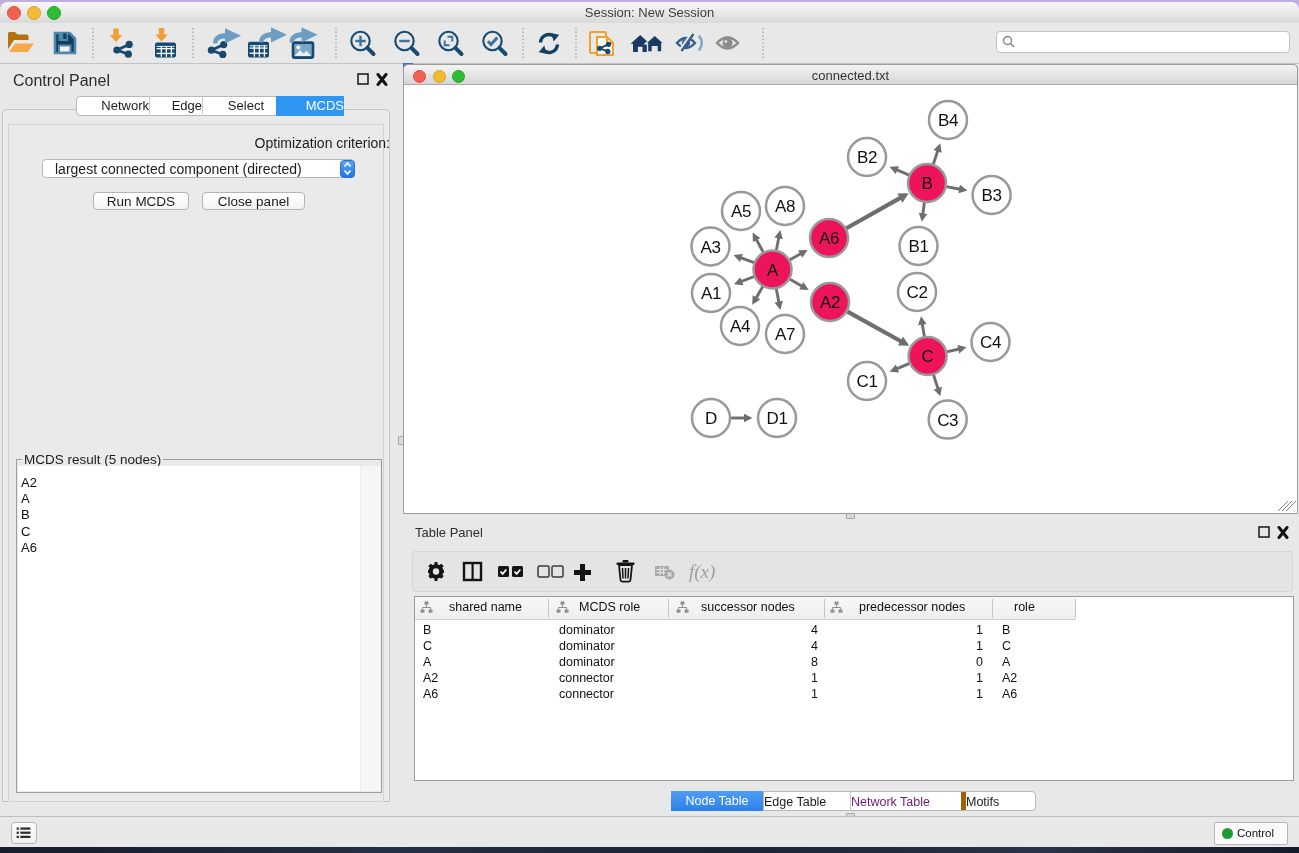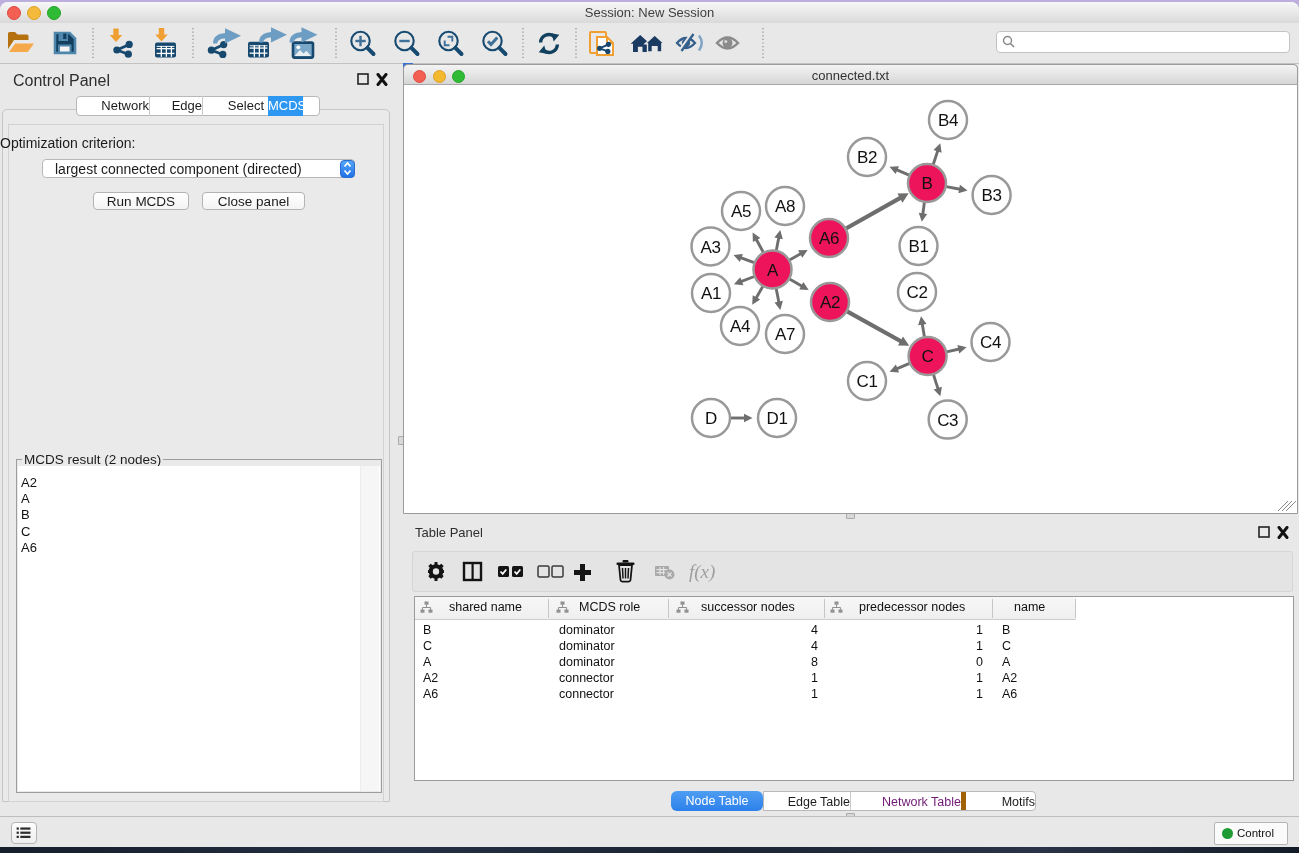--- a/index.html
+++ b/index.html
@@ -139,42 +139,42 @@
 </svg>
 
 <div class="abs" style="left:2px;top:109px;width:388px;height:693px;background:#eaeaea;
  border:1px solid #c6c6c6;border-radius:5px 5px 0 0;box-sizing:border-box"></div>
 
 <div class="abs" style="left:76px;top:96px;width:244px;height:20px;background:#fff;border:1px solid #b8b8b8;border-radius:4px;box-sizing:border-box"></div>
 <div class="abs" style="left:76px;top:96px;height:20px;display:flex;font-size:13px;color:#1c1c1c;line-height:20px;text-align:right">
 <div style="width:73px;border-right:1px solid #c9c9c9">Network</div>
 <div style="width:52px;border-right:1px solid #c9c9c9">Edge</div>
 <div style="width:61px">Select</div>
-<div style="width:35px;background:#2e97f2;color:#fff;border-radius:0;margin-left:4px">MCDS</div>
+<div style="width:68px;background:#2e97f2;color:#fff;border-radius:0;margin-left:12px">MCDS</div>
 </div>
 
 <div class="abs" style="left:8px;top:124px;width:376px;height:678px;background:#eaeaea;border:1px solid #d2d2d2;box-sizing:border-box"></div>
-<div class="abs" style="left:0;top:135px;width:390px;text-align:left;font-size:14px;color:#1c1c1c">Optimization criterion:</div>
+<div class="abs" style="left:0;top:135px;width:390px;text-align:right;font-size:14px;color:#1c1c1c">Optimization criterion:</div>
 
 <div class="abs" style="left:42px;top:159px;width:313px;height:19px;background:#fff;border:1px solid #b8b8b8;border-radius:4px;box-sizing:border-box"></div>
 <div class="abs" style="left:55px;top:161px;font-size:14px;color:#1c1c1c">largest connected component (directed)</div>
 <div class="abs" style="left:340px;top:159.5px;width:15px;height:18px;border-radius:4px;
  background:linear-gradient(180deg,#55a6f8,#2171ea);border:0.5px solid #2b6cd0;box-sizing:border-box"></div>
 <svg class="abs" style="left:340px;top:160px" width="15" height="17" viewBox="0 0 15 17">
 <path d="M4.5 6.5 L7.5 3 L10.5 6.5" fill="none" stroke="#fff" stroke-width="1.7"></path>
 <path d="M4.5 10.5 L7.5 14 L10.5 10.5" fill="none" stroke="#fff" stroke-width="1.7"></path>
 </svg>
 
 <div class="abs" style="left:93px;top:192px;width:96px;height:18px;background:linear-gradient(#fff,#f4f4f4);border:1px solid #b4b4b4;border-radius:4px;box-sizing:border-box;
  text-align:center;font-size:13.5px;color:#1c1c1c;line-height:17px">Run MCDS</div>
 <div class="abs" style="left:202px;top:192px;width:103px;height:18px;background:linear-gradient(#fff,#f4f4f4);border:1px solid #b4b4b4;border-radius:4px;box-sizing:border-box;
  text-align:center;font-size:13.5px;color:#1c1c1c;line-height:17px">Close panel</div>
 
 <div class="abs" style="left:16px;top:459px;width:366px;height:334px;border:1px solid #9d9d9d;box-sizing:border-box;background:#eaeaea"></div>
-<div class="abs" style="left:22px;top:452px;background:#eaeaea;padding:0 2px;font-size:13.5px;color:#1c1c1c">MCDS result (2 nodes)</div>
+<div class="abs" style="left:22px;top:452px;background:#eaeaea;padding:0 2px;font-size:13.5px;color:#1c1c1c">MCDS result (5 nodes)</div>
 <div class="abs" style="left:18px;top:466px;width:362px;height:325px;background:#fff"></div>
 <div class="abs" style="left:360px;top:466px;width:19px;height:325px;background:#f6f6f6;border-left:1px solid #ededed;box-sizing:border-box"></div>
 <div class="abs" style="left:21px;top:475px;font-size:13px;color:#111;line-height:16.2px">A2<br>A<br>B<br>C<br>A6</div>
 
 <div class="abs" style="left:398px;top:436px;width:6px;height:9px;background:#d8d8d8;border:1px solid #aaa;border-radius:1px;box-sizing:border-box"></div>
 <div class="abs" style="left:846px;top:513px;width:9px;height:6px;background:#d8d8d8;border:1px solid #aaa;border-radius:1px;box-sizing:border-box"></div>
 <div class="abs" style="left:846px;top:813px;width:9px;height:6px;background:#d8d8d8;border:1px solid #aaa;border-radius:1px;box-sizing:border-box"></div>
 
 <div class="abs" style="left:403px;top:64px;width:895px;height:450px;background:#fff;border:1px solid #9b9b9b;border-radius:5px 5px 0 0;box-sizing:border-box"></div>
 <svg class="abs" style="left:403px;top:63px" width="14" height="14" viewBox="0 0 14 14">
@@ -328,21 +328,21 @@
 <line x1="409.5" y1="2" x2="409.5" y2="21"></line>
       <line x1="577.5" y1="2" x2="577.5" y2="21"></line>
 <line x1="660.5" y1="2" x2="660.5" y2="21"></line>
 </g>
 </svg>
 <div class="abs" style="left:415px;top:600px;width:878px;height:17px;font-size:12.5px;color:#111">
 <span class="abs" style="left:34px">shared name</span>
 <span class="abs" style="left:164px">MCDS role</span>
 <span class="abs" style="left:286px">successor nodes</span>
 <span class="abs" style="left:444px">predecessor nodes</span>
-<span class="abs" style="left:599px">name</span>
+<span class="abs" style="left:599px">role</span>
 </div>
 <svg class="abs" style="left:420px;top:601px" width="13" height="13" viewBox="0 0 13 13">
 <g fill="#909090">
       <rect x="4.5" y="0.5" width="4" height="3.2"></rect>
       <rect x="0.5" y="8.5" width="4" height="3.2"></rect>
       <rect x="8.5" y="8.5" width="4" height="3.2"></rect>
 <path d="M6.5 3.7 v2.3 M2.5 8.5 v-2 h8 v2" fill="none" stroke="#909090" stroke-width="1"></path>
     </g>
   </svg>
 <svg class="abs" style="left:556px;top:601px" width="13" height="13" viewBox="0 0 13 13">
@@ -370,26 +370,26 @@
     </g>
   </svg>
 <div class="abs" style="left:415px;top:622px;width:878px;font-size:12.5px;color:#111;line-height:16.1px">
 <div class="abs" style="left:8px">B<br>C<br>A<br>A2<br>A6</div>
 <div class="abs" style="left:144px">dominator<br>dominator<br>dominator<br>connector<br>connector</div>
 <div class="abs" style="left:330px;width:73px;text-align:right">4<br>4<br>8<br>1<br>1</div>
 <div class="abs" style="left:495px;width:73px;text-align:right">1<br>1<br>0<br>1<br>1</div>
 <div class="abs" style="left:587px">B<br>C<br>A<br>A2<br>A6</div>
 </div>
 
-<div class="abs" style="left:763px;top:791px;height:20px;display:flex;font-size:12.5px;line-height:20px;text-align:right;background:#fff;border:1px solid #b8b8b8;border-radius:0 4px 4px 0;box-sizing:border-box">
+<div class="abs" style="left:763px;top:791px;height:20px;display:flex;font-size:12.5px;line-height:20px;text-align:left;background:#fff;border:1px solid #b8b8b8;border-radius:0 4px 4px 0;box-sizing:border-box">
 <div style="width:86px;border-right:1px solid #c9c9c9;color:#1c1c1c">Edge Table</div>
 <div style="width:110px;border-right:5px solid #a16207;color:#701a75">Network Table</div>
 <div style="width:69px;color:#1c1c1c">Motifs</div>
 </div>
-<div class="abs" style="left:671px;top:791px;width:92px;height:20px;background:linear-gradient(#4f9ef3,#2c80ea);color:#fff;font-size:12.5px;line-height:20px;text-align:center;border-radius:6px">Node Table</div>
+<div class="abs" style="left:671px;top:791px;width:92px;height:20px;background:linear-gradient(#4f9ef3,#2c80ea);color:#fff;font-size:12.5px;line-height:20px;text-align:center;border-radius:0">Node Table</div>
 
 <div class="abs" style="left:0;top:816px;width:1299px;height:31px;background:#e8e8e8;border-top:1px solid #bdbdbd"></div>
 <div class="abs" style="left:11px;top:822px;width:26px;height:22px;background:linear-gradient(#fdfdfd,#eee);border:1px solid #b5b5b5;border-radius:4px;box-sizing:border-box"></div>
 <svg class="abs" style="left:16px;top:827px" width="16" height="12" viewBox="0 0 16 13">
 <g fill="#2c2c2c">
       <rect x="0" y="0.5" width="2.4" height="2.4"></rect>
       <rect x="0" y="5" width="2.4" height="2.4"></rect>
       <rect x="0" y="9.5" width="2.4" height="2.4"></rect>
 <rect x="4" y="0.5" width="11" height="2.4"></rect>
       <rect x="4" y="5" width="11" height="2.4"></rect>

